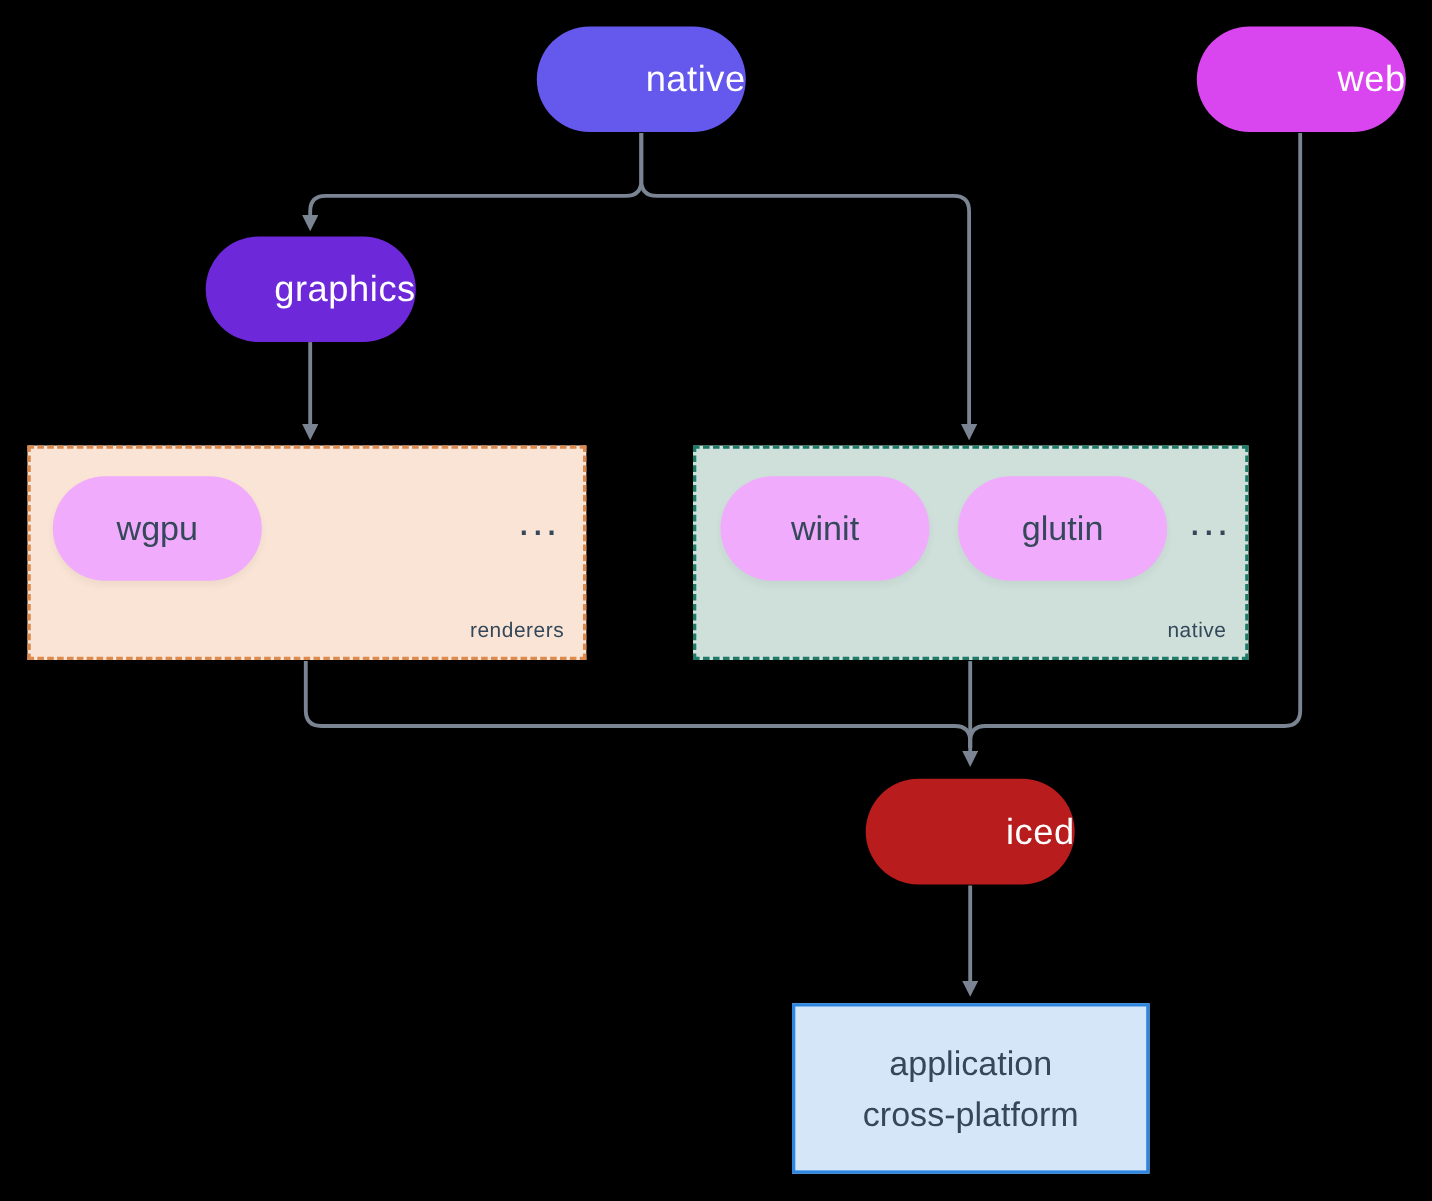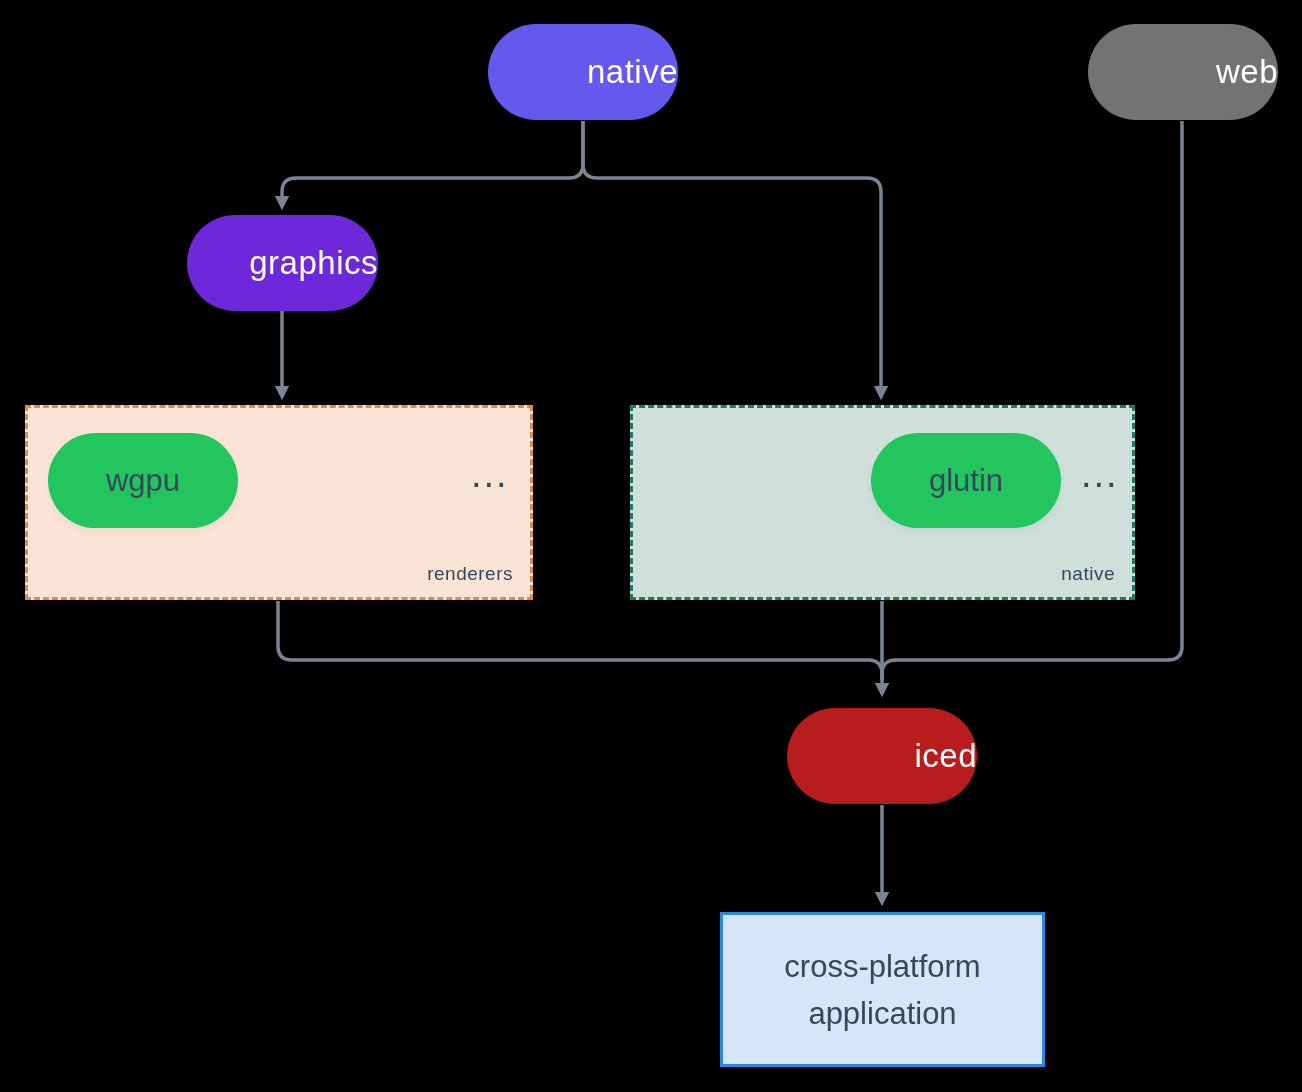--- a/index.html
+++ b/index.html
@@ -45,21 +45,21 @@
     width: 508px;
     height: 195px;
     border: 3px dashed #888888;
     z-index: 2;
   }
   .group-pill {
     position: absolute;
     width: 190px;
     height: 95px;
     border-radius: 48px;
-    background: #22c55e;
+    background: #f0abfc;
     color: #35485A;
     display: flex;
     align-items: center;
     justify-content: center;
     font-size: 31px;
     box-shadow: 0 4px 8px rgba(0,0,0,0.05);
   }
   .group-more {
     position: absolute;
     top: 36px;
@@ -113,46 +113,49 @@
     <path class="edge" d="M 278 601 V 646 Q 278 660 292 660 H 868 Q 882 660 882 674 V 680"></path>
     <path class="edge" d="M 1182 121 V 646 Q 1182 660 1168 660 H 896 Q 882 660 882 674 V 680"></path>
     <path class="edge" d="M 882 601 V 684" marker-end="url(#arrow)"></path>
     <path class="edge" d="M 882 805 V 893" marker-end="url(#arrow)"></path>
   </svg>
 
   <div class="pill node-pill" style="left: 488px; top: 24px; background-color: rgb(101, 88, 236);">
     <span>native</span>
   </div>
 
-  <div class="pill node-pill" style="left: 1088px; top: 24px; background-color: #737373;">
+  <div class="pill node-pill" style="left: 1088px; top: 24px; background-color: #d946ef;">
     <span>web</span>
   </div>
 
   <div class="pill node-pill" style="left: 187px; top: 215px; width: 191px; background-color: #6d28d9;">
     <span>graphics</span>
   </div>
 
   <div class="group-box" style="left: 25px; top: 405px; background-color: rgb(250, 228, 213); border-color: rgb(221, 138, 78);">
     <div class="group-pill" style="left:20px; top:25px;">
       <span>wgpu</span>
     </div>
     <span class="group-more" style="left:443px;">...</span>
     <span class="group-label">renderers</span>
   </div>
 
   <div class="group-box" style="left: 630px; top: 405px; width: 505px; background-color: rgb(207, 224, 218); border-color: rgb(31, 122, 104);">
+    <div class="group-pill" style="left:22px; top:25px;">
+      <span>winit</span>
+    </div>
     <div class="group-pill" style="left:238px; top:25px;text-align:right;">
       <span>glutin</span>
     </div>
     <span class="group-more" style="left:448px;">...</span>
     <span class="group-label">native</span>
   </div>
 
   <div class="pill node-pill" style="left: 787px; top: 708px; background-color: #b91c1c;">
     <span>iced</span>
   </div>
 
   <div class="app-box" style="background-color: rgb(213, 230, 248); border-color: rgb(46, 134, 222);">
+    <span>application</span>
     <span>cross-platform</span>
-    <span>application</span>
   </div>
 
 </div>
 
 </body></html>

